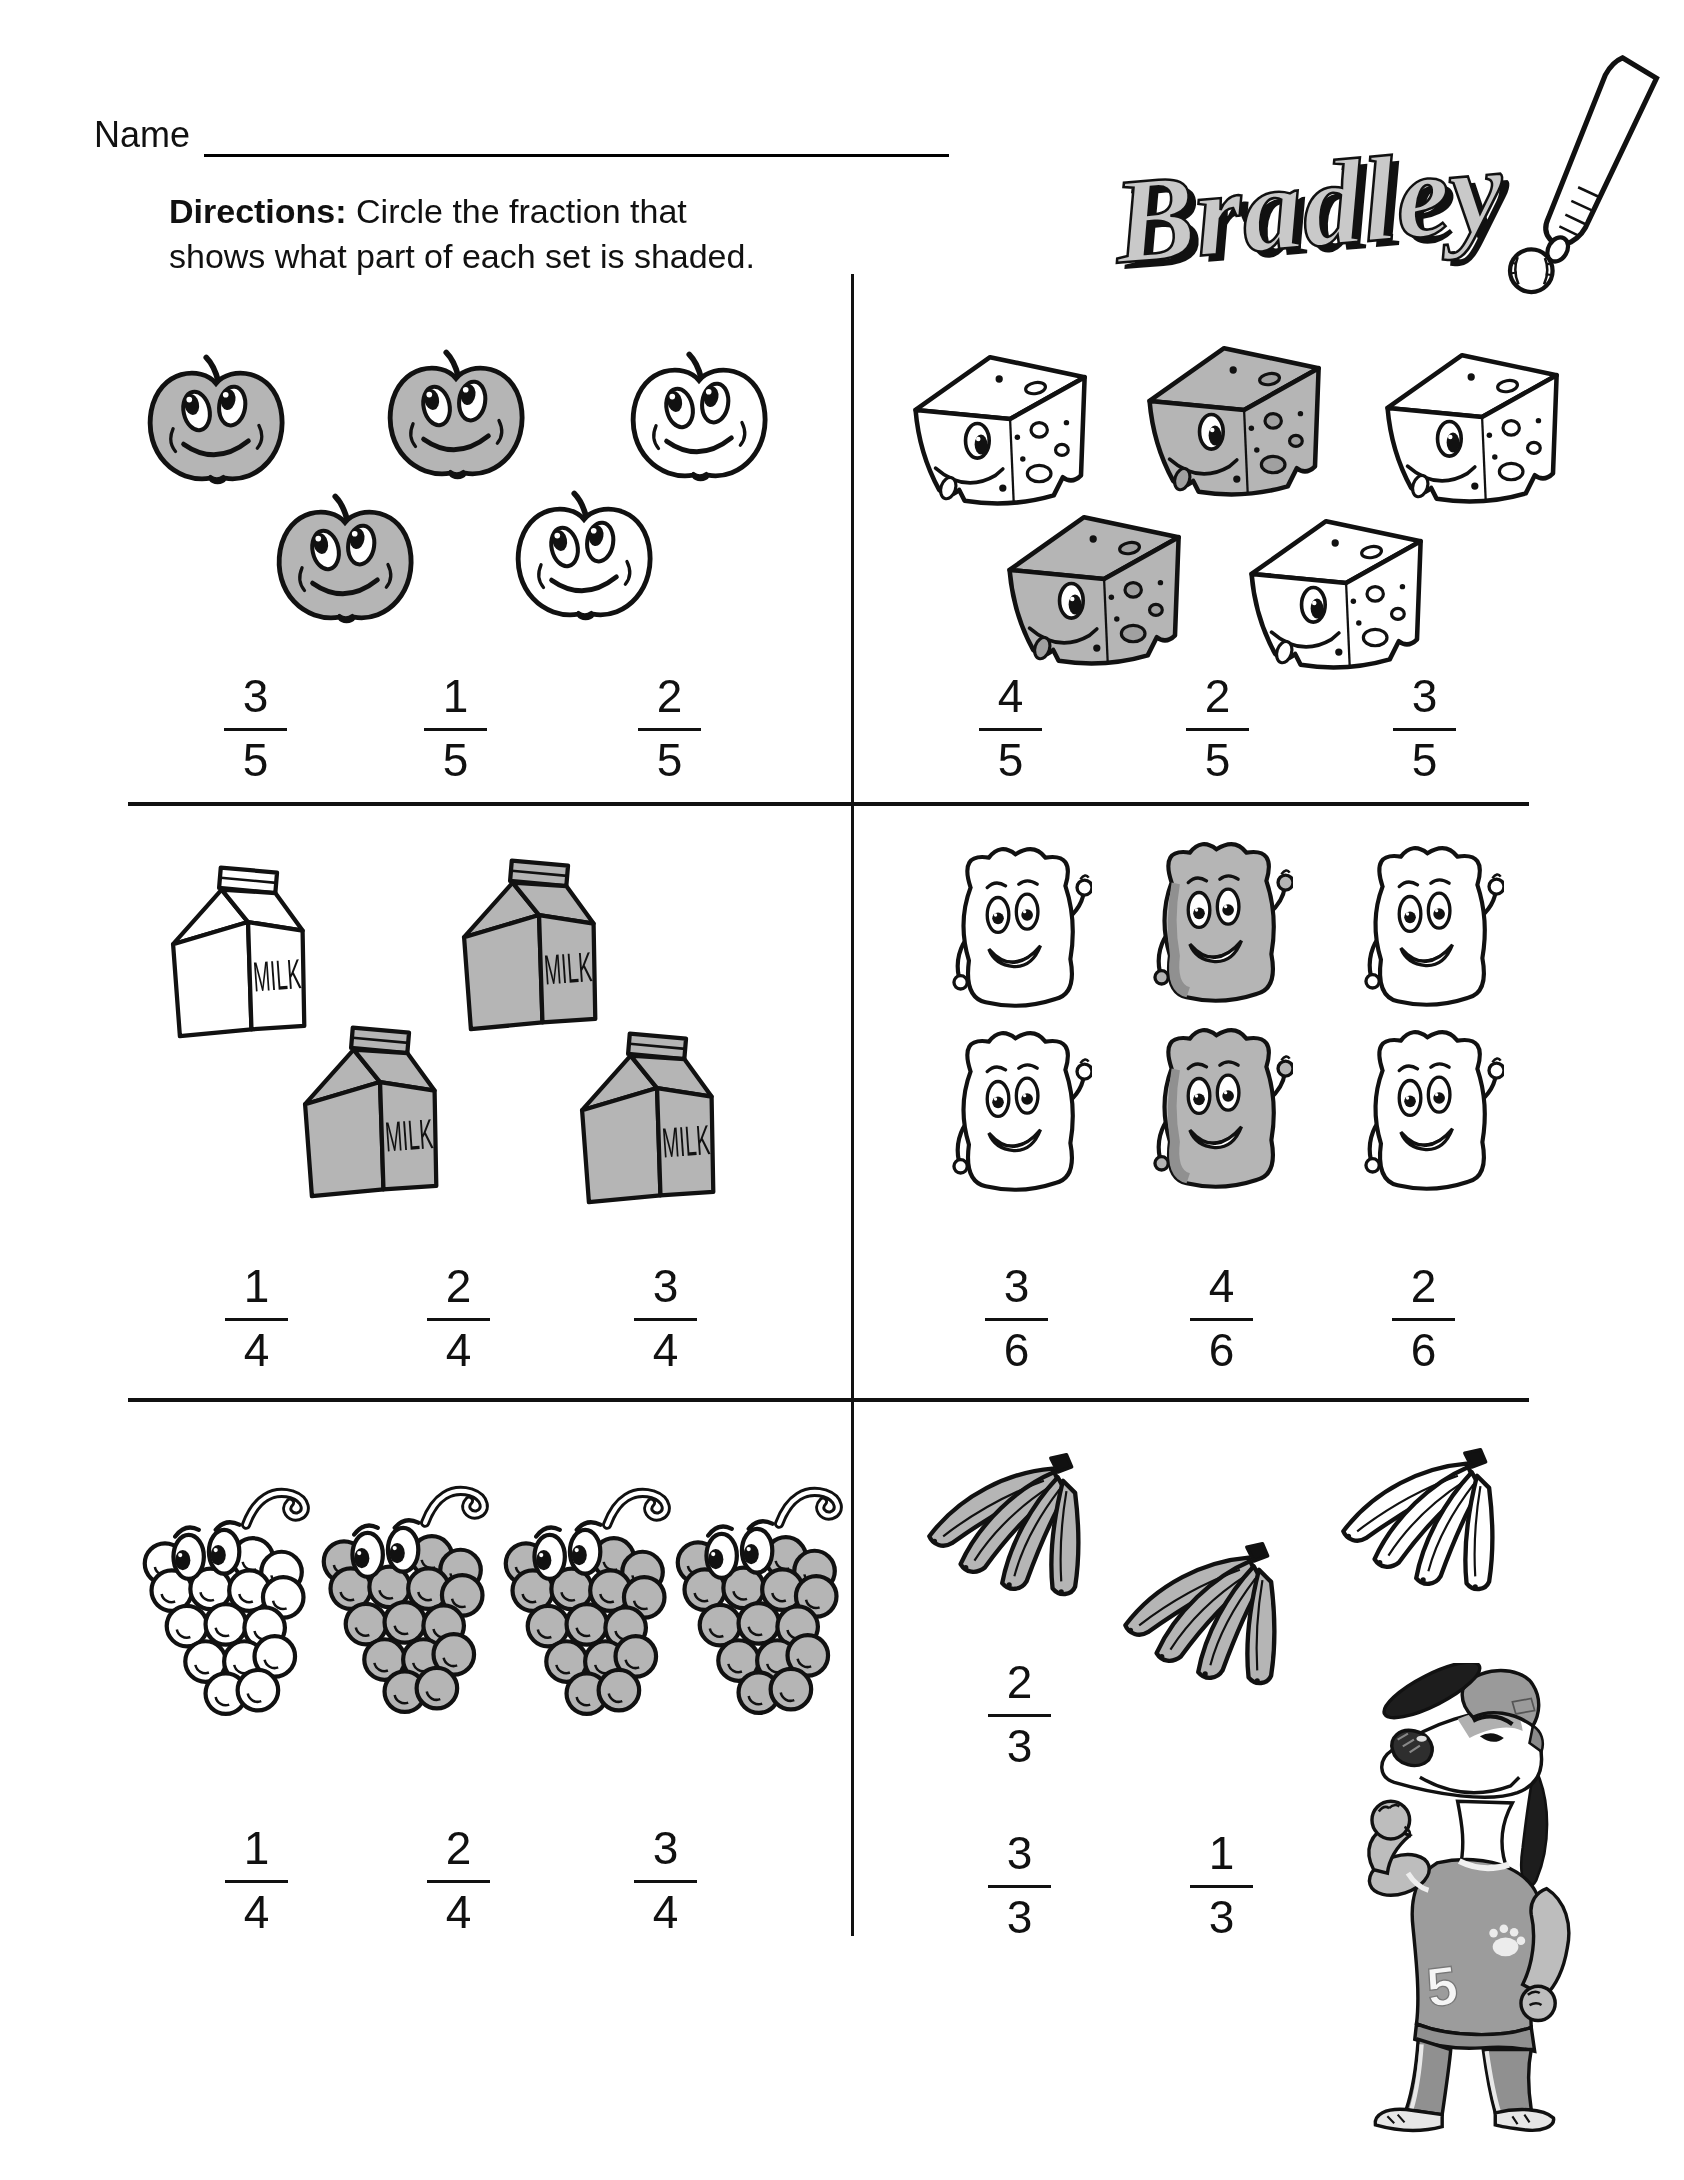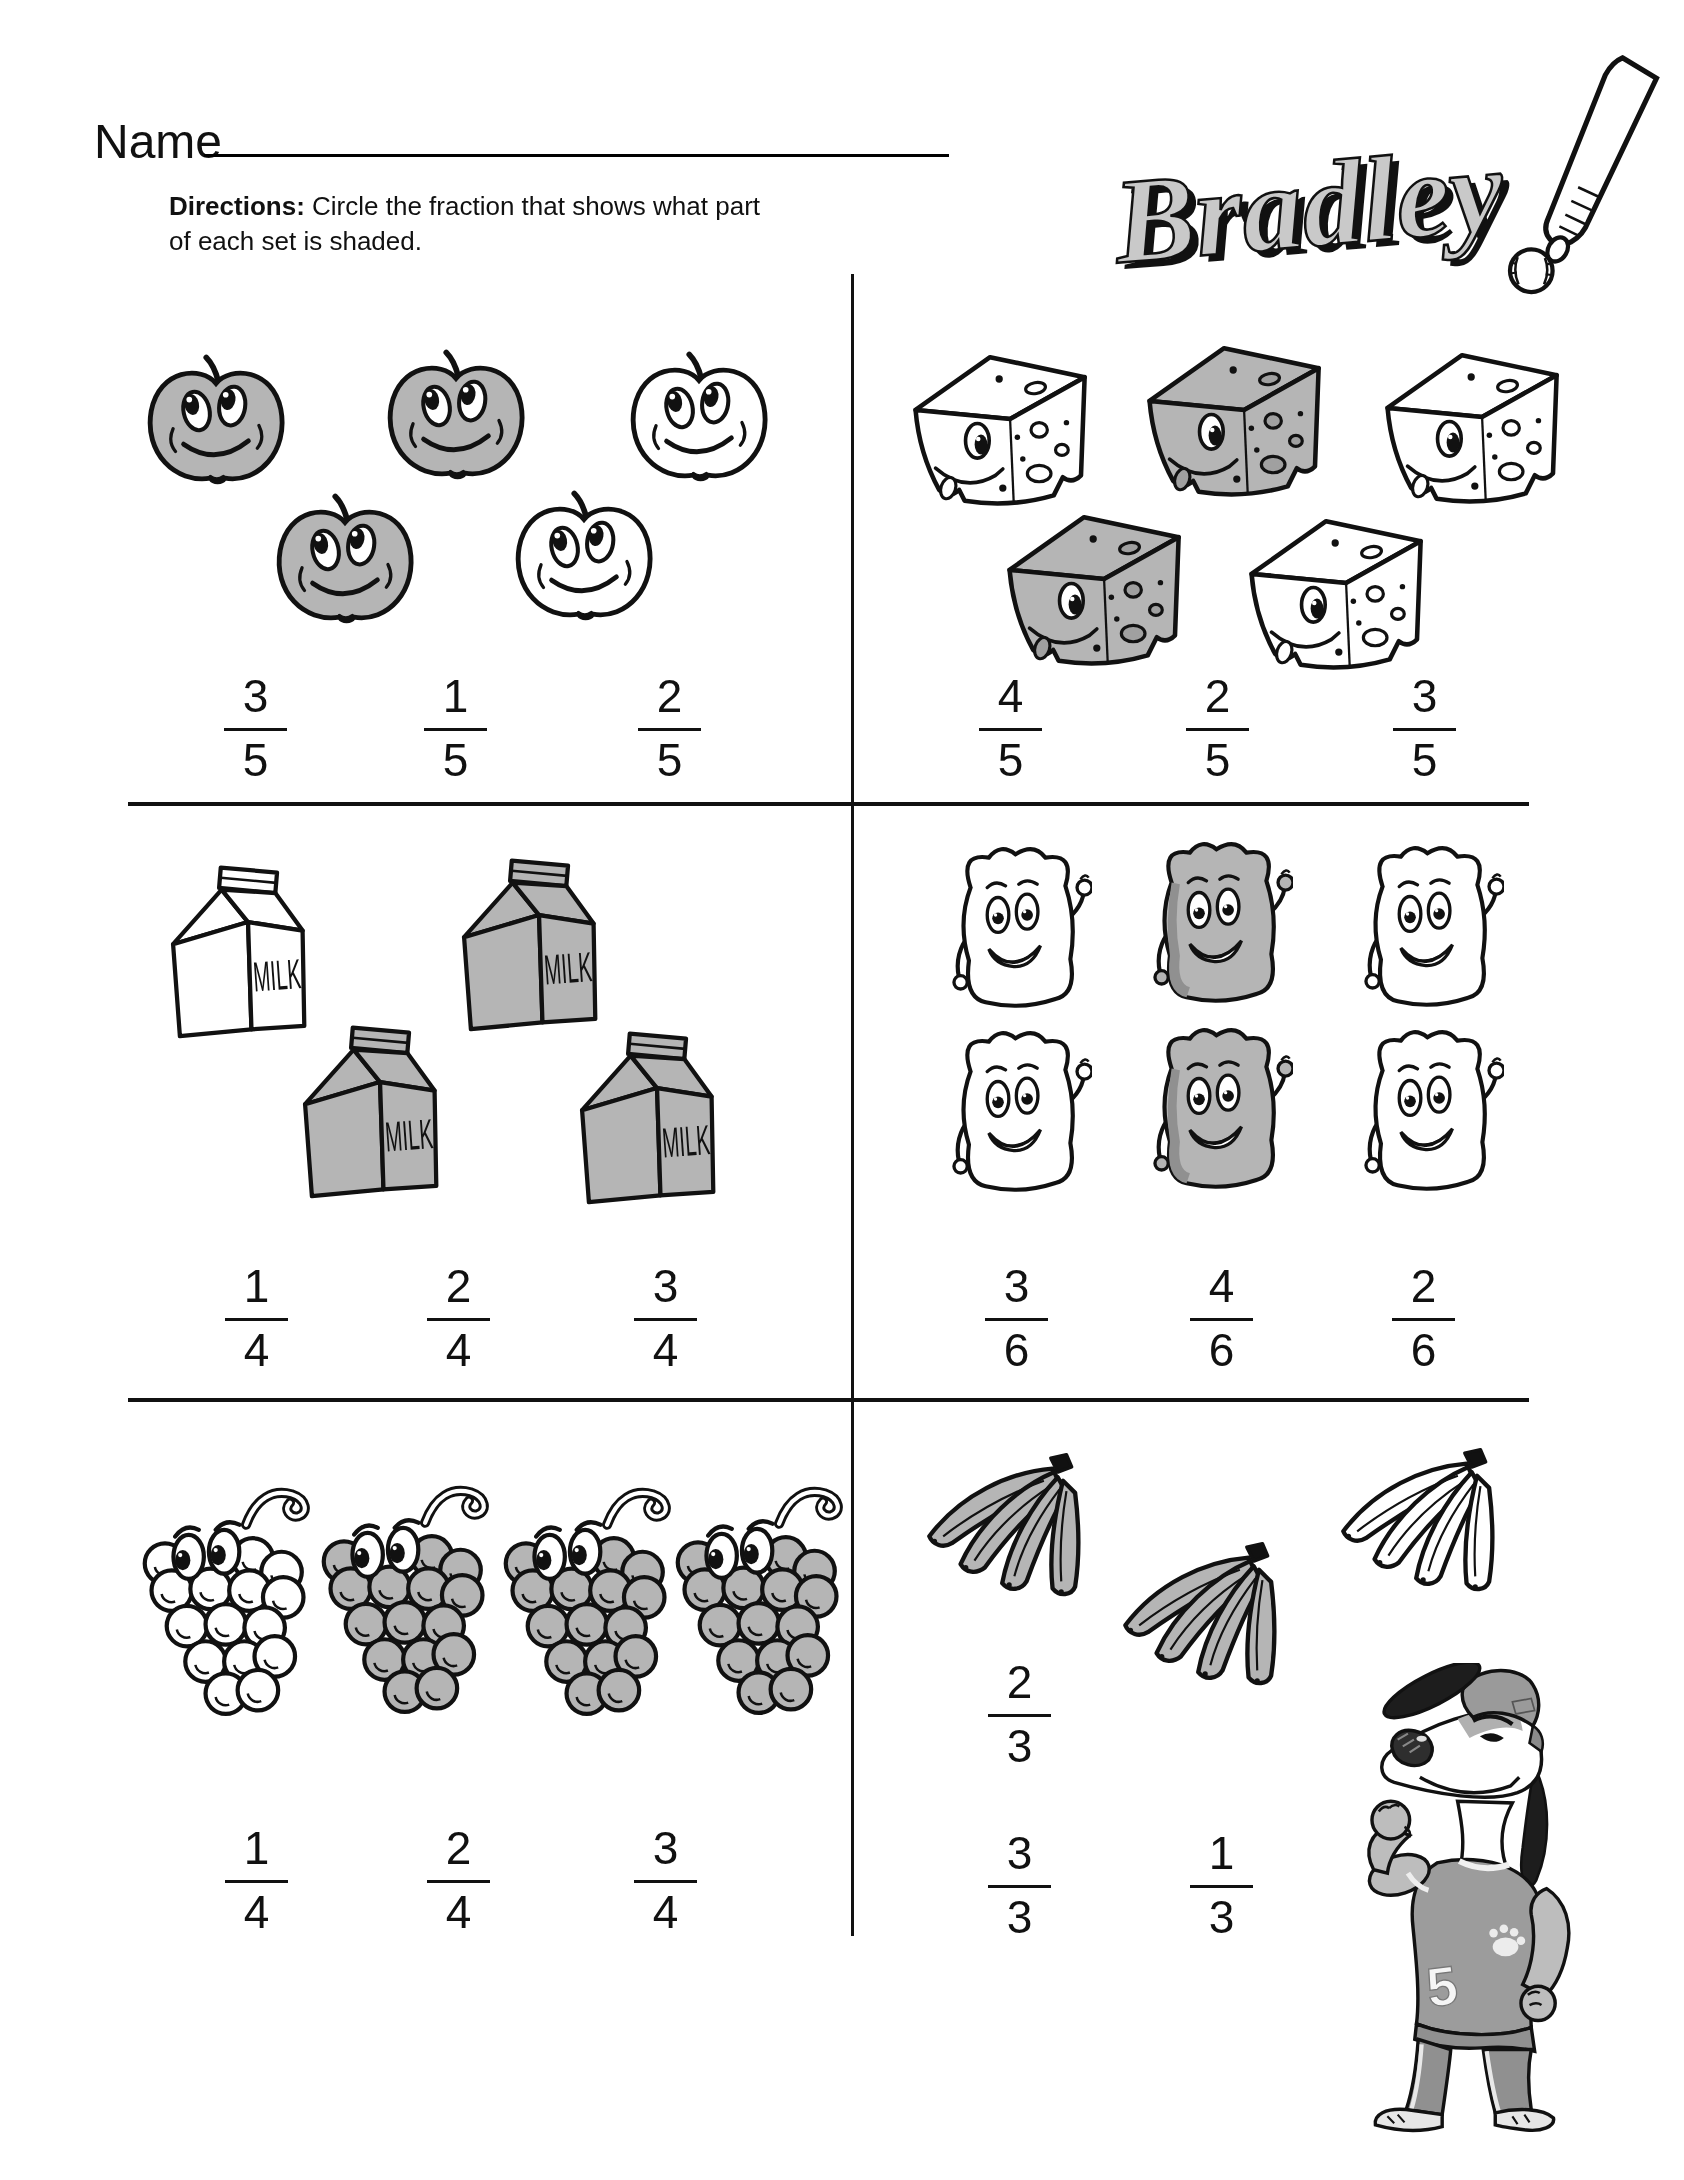--- a/index.html
+++ b/index.html
@@ -1,22 +1,22 @@
 <!DOCTYPE html>
 <html style="font-size:13.6px"><head>
 <meta charset="utf-8">
 <style>
   html,body{margin:0;padding:0;background:#888;}
   .page{position:relative;width:1685px;height:2181px;background:#fff;overflow:hidden;
         font-family:"Liberation Sans",sans-serif;color:#111;margin:0 auto;}
   .abs{position:absolute;}
   
-  .name-label{left:94px;top:114px;font-size:48px;}
+  .name-label{left:94px;top:114px;font-size:36px;}
   .name-line{left:204px;top:118px;width:745px;height:36px;border-bottom:3.4px solid #000;}
-  .directions{left:169px;top:189px;width:613px;font-size:26px;line-height:1.33;}
+  .directions{left:169px;top:189px;width:613px;font-size:34px;line-height:1.33;}
   .directions b{font-weight:bold;}
   
   .logo{left:1101px;top:51px;width:571px;height:247px;}
   
   .vline{left:851px;top:274px;width:3.4px;height:1662px;background:#111;}
   .hline{left:128px;width:1401px;height:4.3px;background:#111;}
   .hline1{top:802px;} .hline2{top:1398px;}
   
   .problem{position:absolute;left:0;top:0;width:100%;height:100%;pointer-events:none;}
   .it{position:absolute;pointer-events:auto;}

